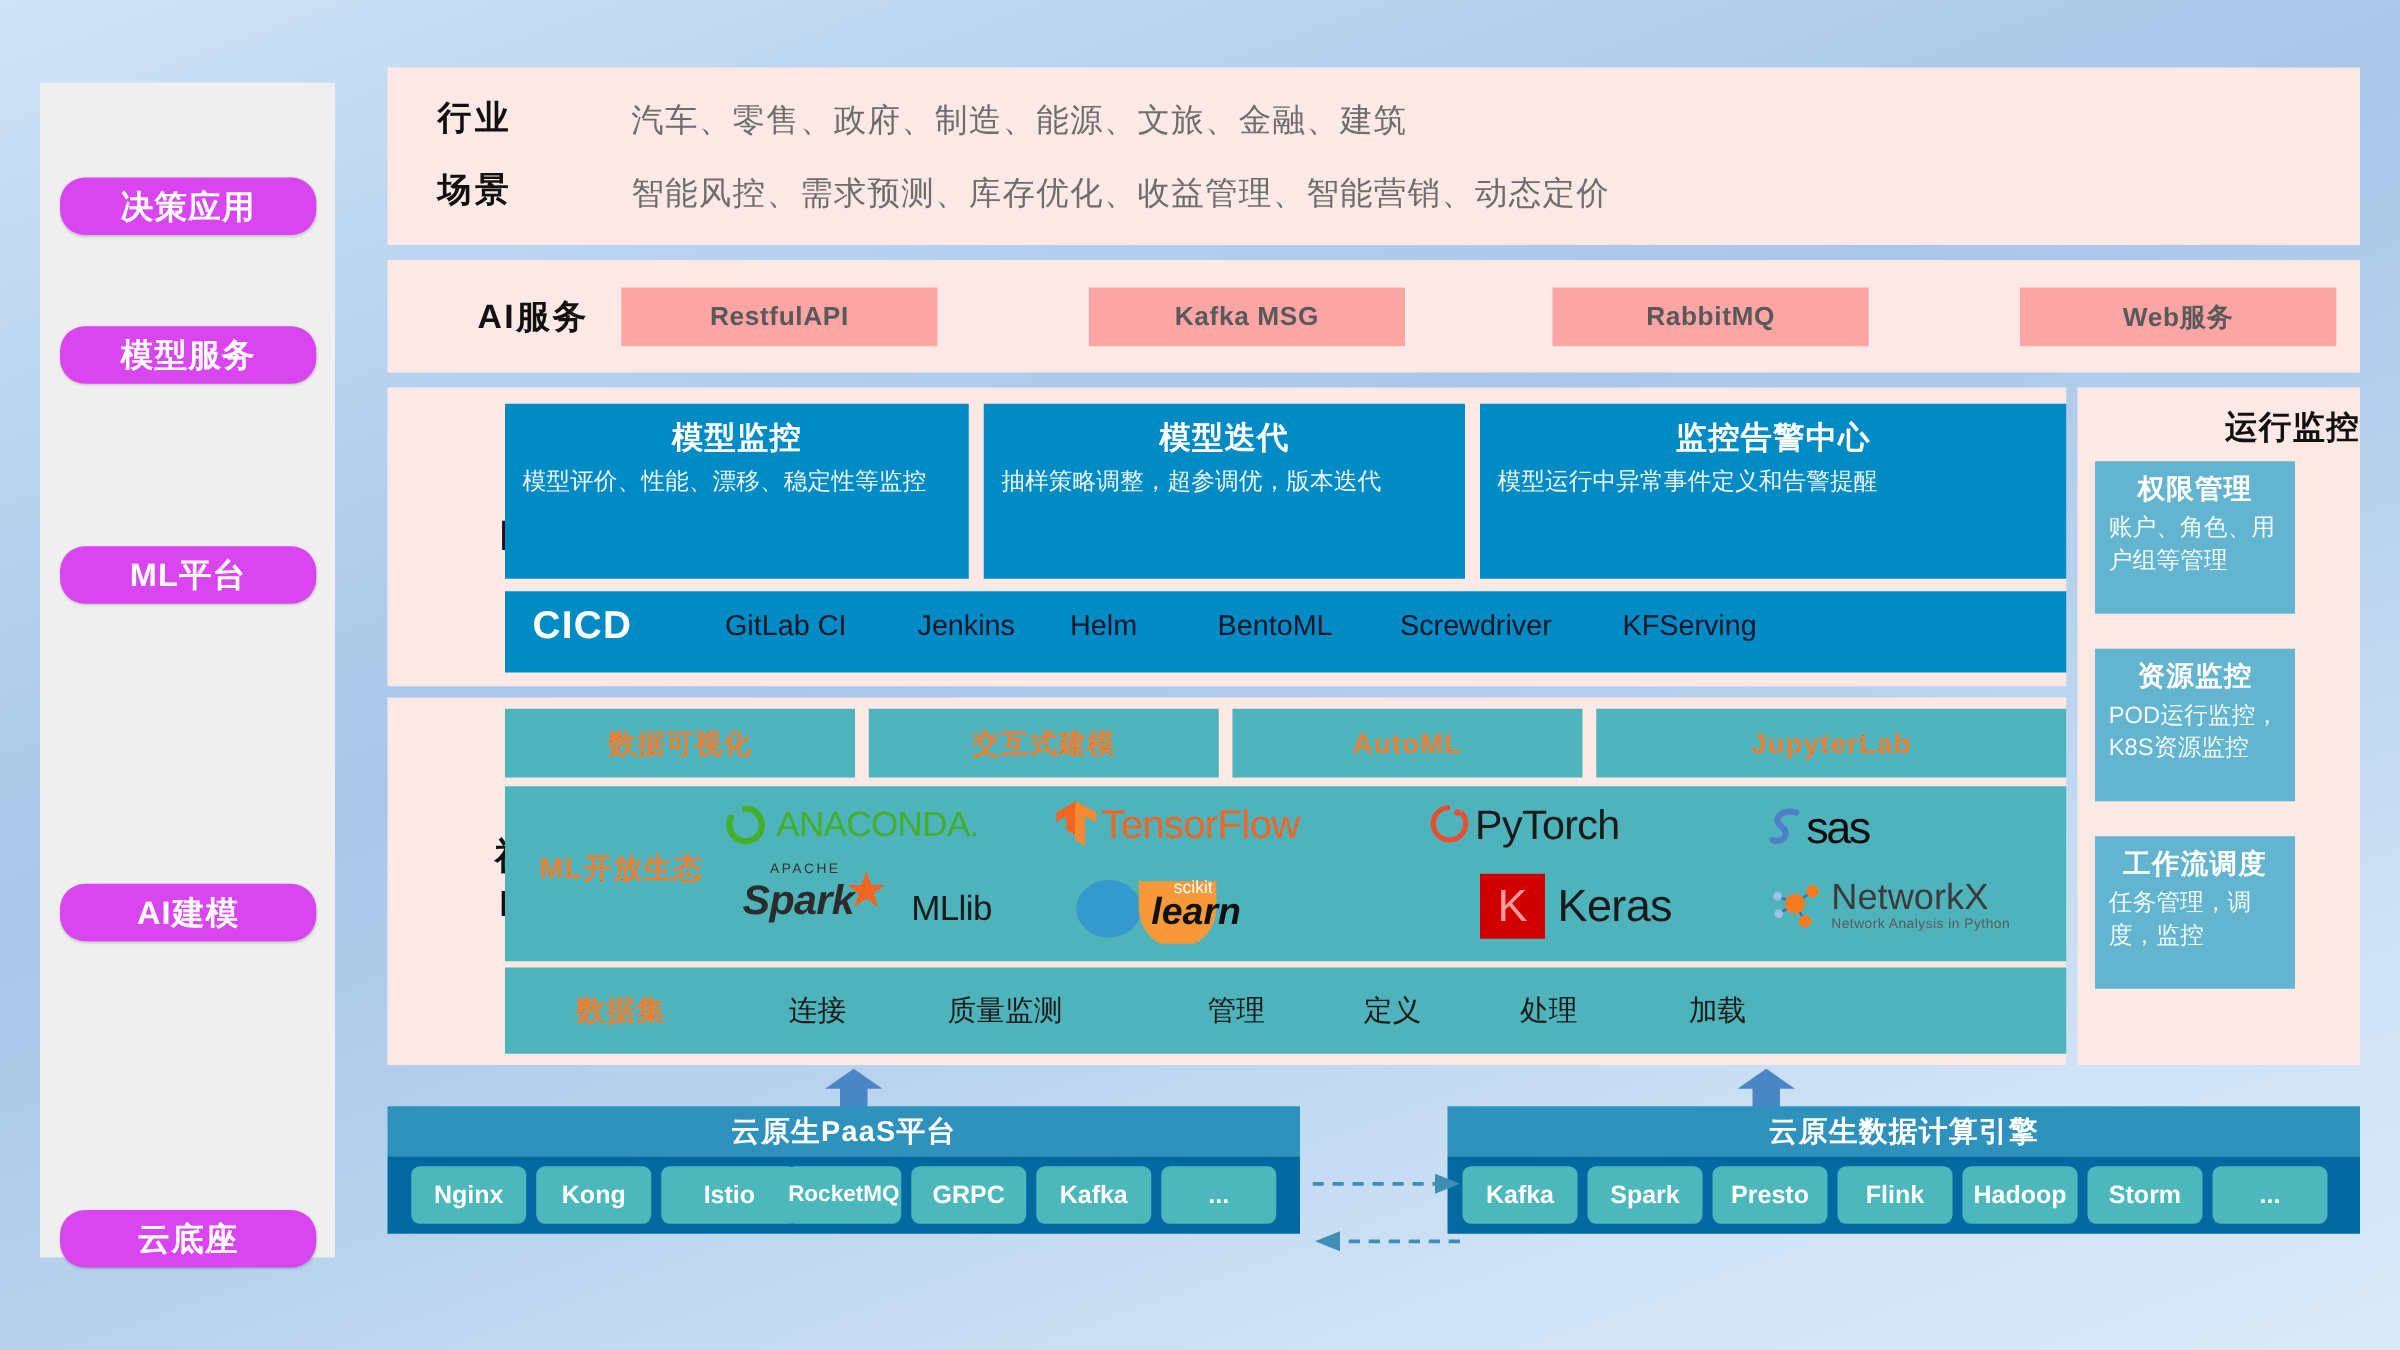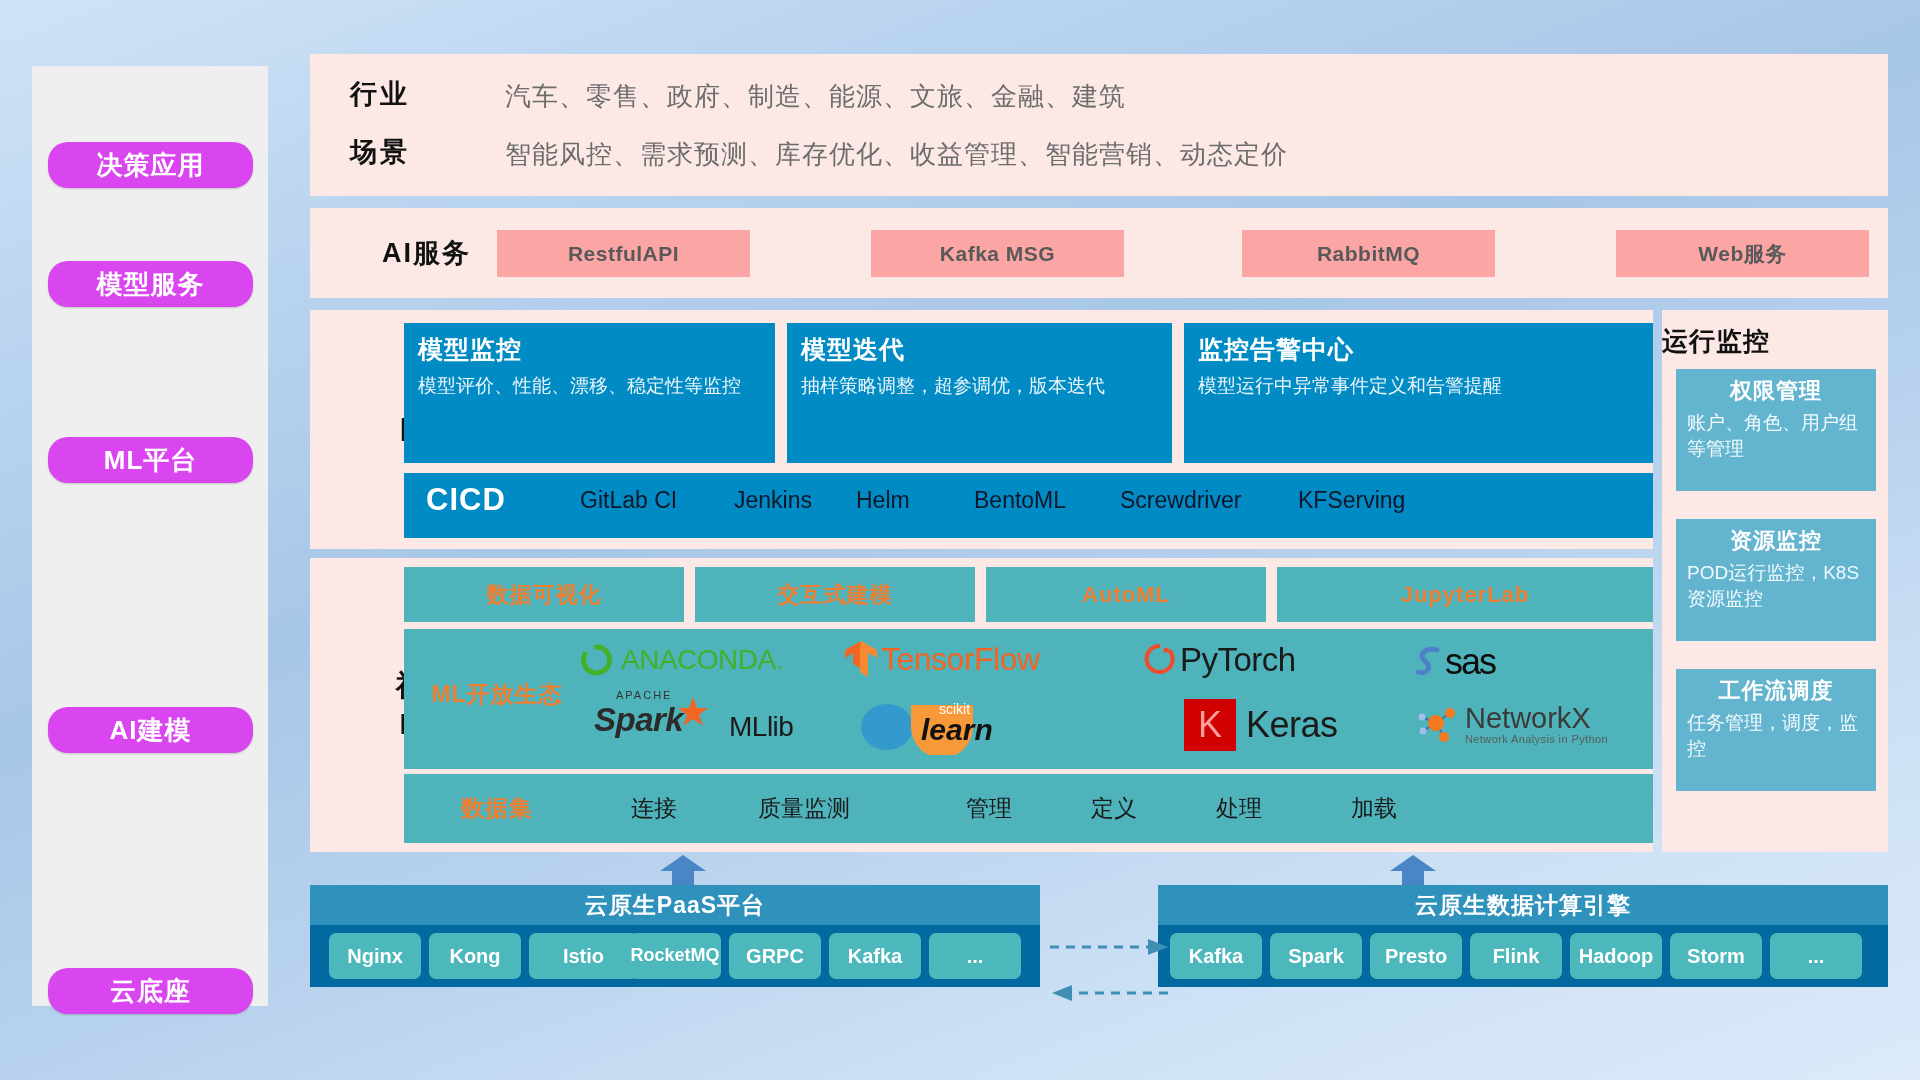--- a/index.html
+++ b/index.html
@@ -60,21 +60,21 @@
 
   
   #panel-mlops { left: 310px; top: 310px; width: 1343px; height: 239px; }
   #mlops-label { left: 30px; top: 0; height: 239px; width: 170px;
                  justify-content: center; font-size: 34px; }
   .mlops-card {
     position: absolute; top: 13px; height: 140px; background: #008bc4;
     color: #fff; padding: 10px 14px 0 14px; overflow: hidden;
   }
   .mlops-card .ttl {
-    font-size: 25px; font-weight: bold; text-align: left; letter-spacing: 1px;
+    font-size: 25px; font-weight: bold; text-align: center; letter-spacing: 1px;
     margin-bottom: 7px;
   }
   .mlops-card .dsc { font-size: 19px; line-height: 1.42; color: #eaf6fc; }
 
   #cicd-bar {
     position: absolute; left: 94px; top: 163px; width: 1249px; height: 65px;
     background: #008bc4; overflow: hidden;
   }
   #cicd-title {
     position: absolute; left: 22px; top: 9px; font-size: 31px;
@@ -115,25 +115,25 @@
   }
   .ds-item {
     position: absolute; top: 19px; font-size: 23px; color: #1a1a1a;
     text-align: center; width: 120px;
   }
 
   
   #panel-monitor { left: 1662px; top: 310px; width: 226px; height: 542px; }
   #monitor-title {
     position: absolute; top: 14px; left: 0; width: 100%;
-    text-align: left; font-size: 26px; font-weight: bold; color: #111;
+    text-align: right; font-size: 26px; font-weight: bold; color: #111;
     letter-spacing: 1px;
   }
   .mon-card {
-    position: absolute; left: 14px; width: 200px; background: #62b4cf;
+    position: absolute; left: 14px; width: 160px; background: #62b4cf;
     color: #fff; padding: 7px 11px 0 11px; overflow: hidden;
   }
   .mon-card .ttl { font-size: 22px; font-weight: bold; text-align: center; letter-spacing: 1px; }
   .mon-card .dsc { font-size: 19px; line-height: 1.38; margin-top: 4px; color: #f2fbfe; }
 
   
   .cloud-group { position: absolute; }
   .cloud-hdr {
     position: absolute; left: 0; top: 30px; height: 40px; width: 100%;
     background: #2e92bc; color: #fff; font-size: 23px; font-weight: bold;

